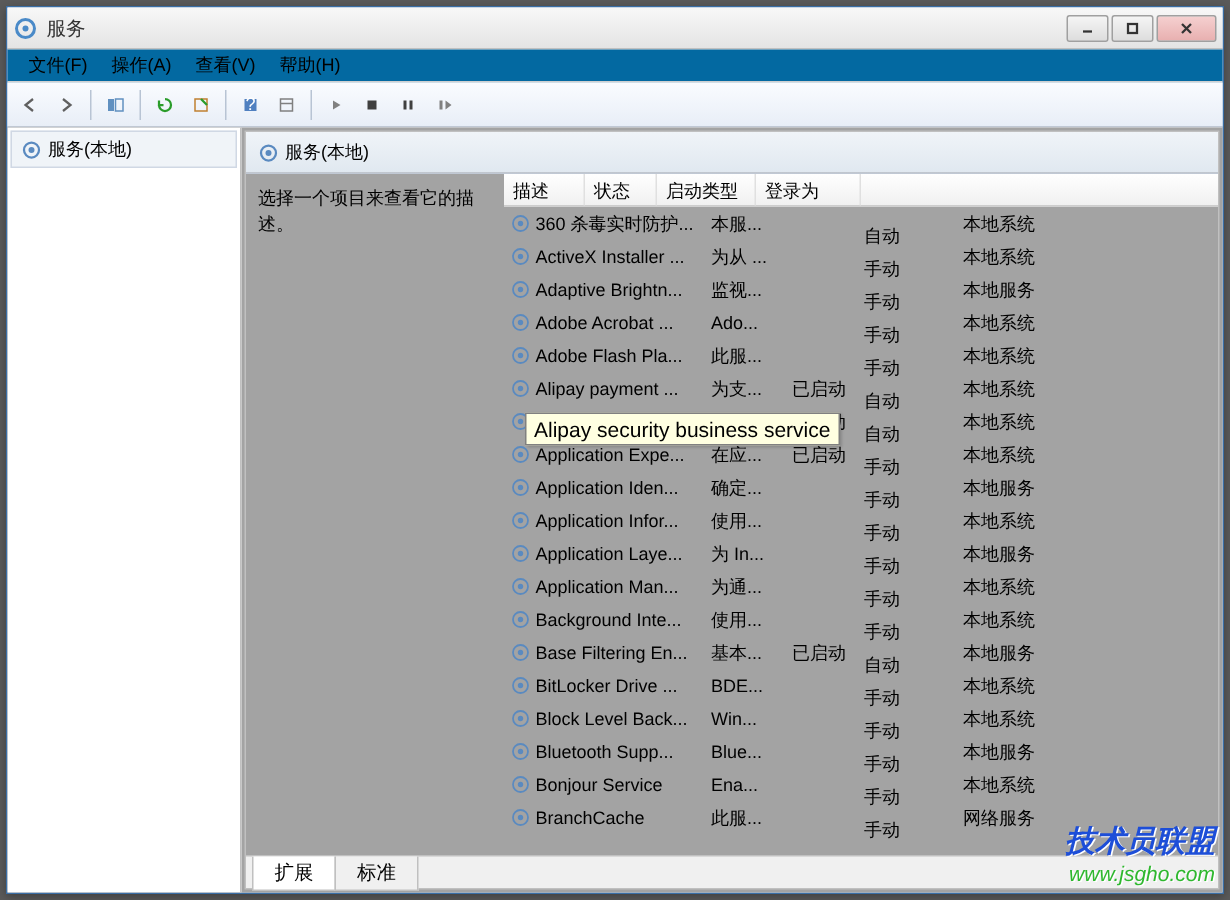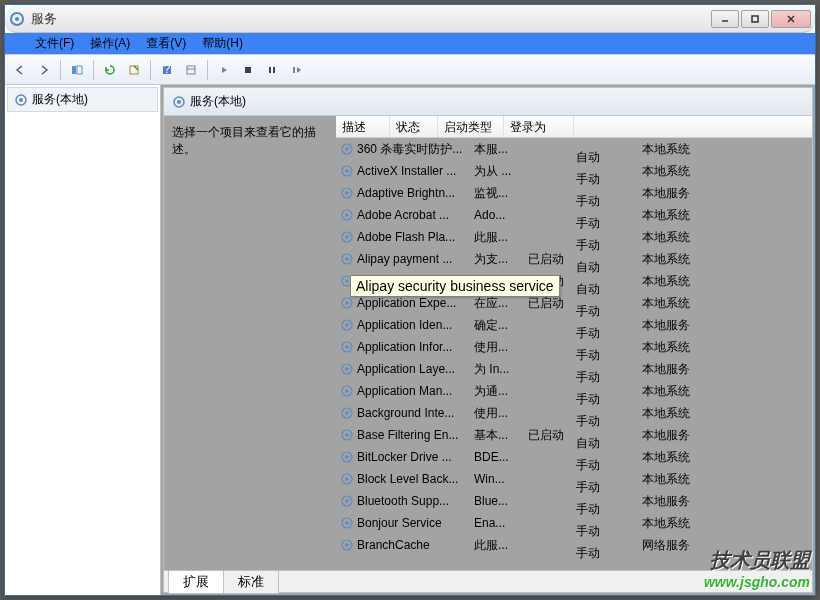--- a/index.html
+++ b/index.html
@@ -1,24 +1,24 @@
 <!DOCTYPE html>
 <html><head>
 <meta charset="utf-8">
 <style>
 * { box-sizing: border-box; margin: 0; padding: 0; font-family: "Microsoft YaHei", Tahoma, Arial, sans-serif; font-size: 12px; }
 body { background: #5a5a5a; padding: 4px; }
 .window { background: #fff; border: 1px solid #3a6ea5; width: 812px; height: 592px; display: flex; flex-direction: column; box-shadow: 0 2px 6px rgba(0,0,0,0.3); }
-.titlebar { background: linear-gradient(to bottom, #f8f8f8, #e4e4e4); height: 28px; display: flex; align-items: center; padding: 0 4px; border-bottom: 1px solid #c0c0c0; border-radius: 12px; }
+.titlebar { background: linear-gradient(to bottom, #f8f8f8, #e4e4e4); height: 28px; display: flex; align-items: center; padding: 0 4px; border-bottom: 1px solid #c0c0c0; }
 .title-icon { width: 16px; height: 16px; margin-right: 6px; }
 .title-text { flex: 1; font-size: 13px; color: #333; }
 .win-btns { display: flex; gap: 0; }
 .win-btn { width: 28px; height: 18px; border: 1px solid #a0a0a0; background: linear-gradient(to bottom, #f5f5f5, #ddd); display: flex; align-items: center; justify-content: center; border-radius: 2px; margin-left: 2px; cursor: pointer; }
 .win-btn.close { width: 40px; background: linear-gradient(to bottom, #f5d0d0, #e8b0b0); }
-.menubar { background: #3b82f6; height: 22px; display: flex; align-items: center; padding: 0 22px; border-bottom: 1px solid #d0d0d0; }
+.menubar { background: #0369a1; height: 22px; display: flex; align-items: center; padding: 0 6px; border-bottom: 1px solid #d0d0d0; }
 .menu-item { padding: 2px 8px; cursor: pointer; }
 .toolbar { background: linear-gradient(to bottom, #fafcff, #e8eef7); height: 30px; display: flex; align-items: center; padding: 0 4px; border-bottom: 1px solid #c0c8d4; gap: 2px; }
 .tool-btn { width: 22px; height: 22px; border: 1px solid transparent; display: flex; align-items: center; justify-content: center; cursor: pointer; border-radius: 2px; }
 .tool-sep { width: 1px; height: 20px; background: #b8c4d4; margin: 0 3px; }
 .body-area { flex: 1; display: flex; background: #a3a3a3; overflow: hidden; }
 .left-panel { width: 156px; border-right: 1px solid #c0c0c0; background: #fff; padding: 2px; }
 .tree-item { display: flex; align-items: center; padding: 3px 6px; background: #f0f4f8; border: 1px solid #d0d8e4; cursor: pointer; }
 .gear-icon { width: 14px; height: 14px; margin-right: 4px; flex-shrink: 0; }
 .right-panel { flex: 1; display: flex; flex-direction: column; border: 1px solid #c0c0c0; margin: 2px; }
 .panel-header { background: linear-gradient(to bottom, #f0f4f8, #e0e8f0); height: 28px; display: flex; align-items: center; padding: 0 8px; border-bottom: 1px solid #c0c8d4; }
@@ -39,22 +39,22 @@
 .cell.c2 { width: 54px; }
 .cell.c3 { width: 48px; }
 .cell.c4 { width: 66px; margin-top: 16px; }
 .cell.c5 { width: 70px; }
 .serv-icon { width: 14px; height: 14px; margin-right: 3px; flex-shrink: 0; }
 .tooltip { position: absolute; background: #ffffe1; border: 1px solid #808080; padding: 2px 5px; font-size: 14px; z-index: 100; box-shadow: 1px 1px 2px rgba(0,0,0,0.2); }
 .tabs { height: 22px; display: flex; align-items: flex-start; border-top: 1px solid #c0c0c0; background: #f0f0f0; padding-left: 4px; }
 .tab { padding: 2px 14px; background: #fff; border: 1px solid #c0c0c0; border-top: none; cursor: pointer; font-size: 13px; margin-right: -1px; }
 .tab.inactive { background: #f0f0f0; }
 .watermark { position: absolute; right: 10px; bottom: 10px; text-align: right; pointer-events: none; z-index: 200; }
-.wm-text { font-size: 20px; font-weight: bold; font-style: italic; color: #404040; text-shadow: 1px 1px 0 #fff; }
-.wm-url { font-size: 14px; font-weight: bold; font-style: italic; color: #2eb82e; text-shadow: 1px 1px 0 #fff; }
+.wm-text { font-size: 20px; font-weight: bold; font-style: italic; color: #1d4ed8; text-shadow: 1px 1px 0 #fff; }
+.wm-url { font-size: 14px; font-weight: normal; font-style: italic; color: #2eb82e; text-shadow: 1px 1px 0 #fff; }
 svg { display: block; }
 .sort-arrow { font-size: 8px; color: #606060; margin-left: 4px; }
 ::-webkit-scrollbar { width: 17px; }
 ::-webkit-scrollbar-track { background: #f0f0f0; border-left: 1px solid #d0d0d0; }
 ::-webkit-scrollbar-thumb { background: #c8c8c8; border: 1px solid #a0a0a0; }
 ::-webkit-scrollbar-button { background: #e8e8e8; height: 17px; border: 1px solid #b0b0b0; }
 </style>
 </head>
 <body>
 

